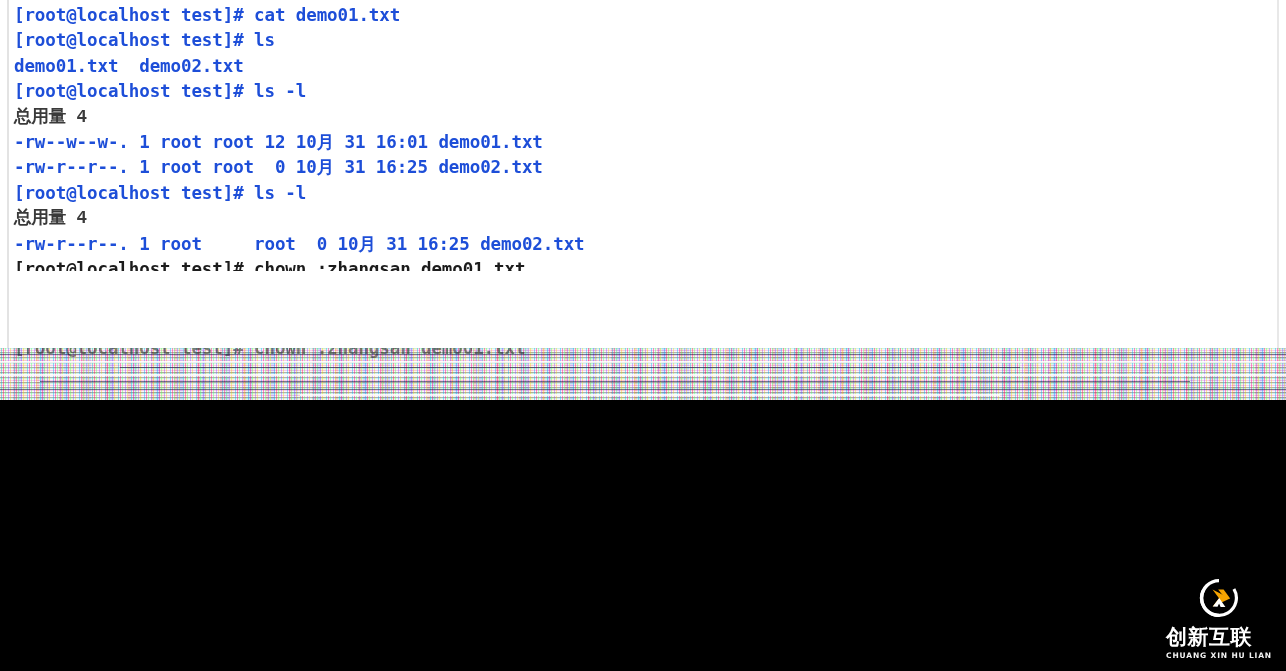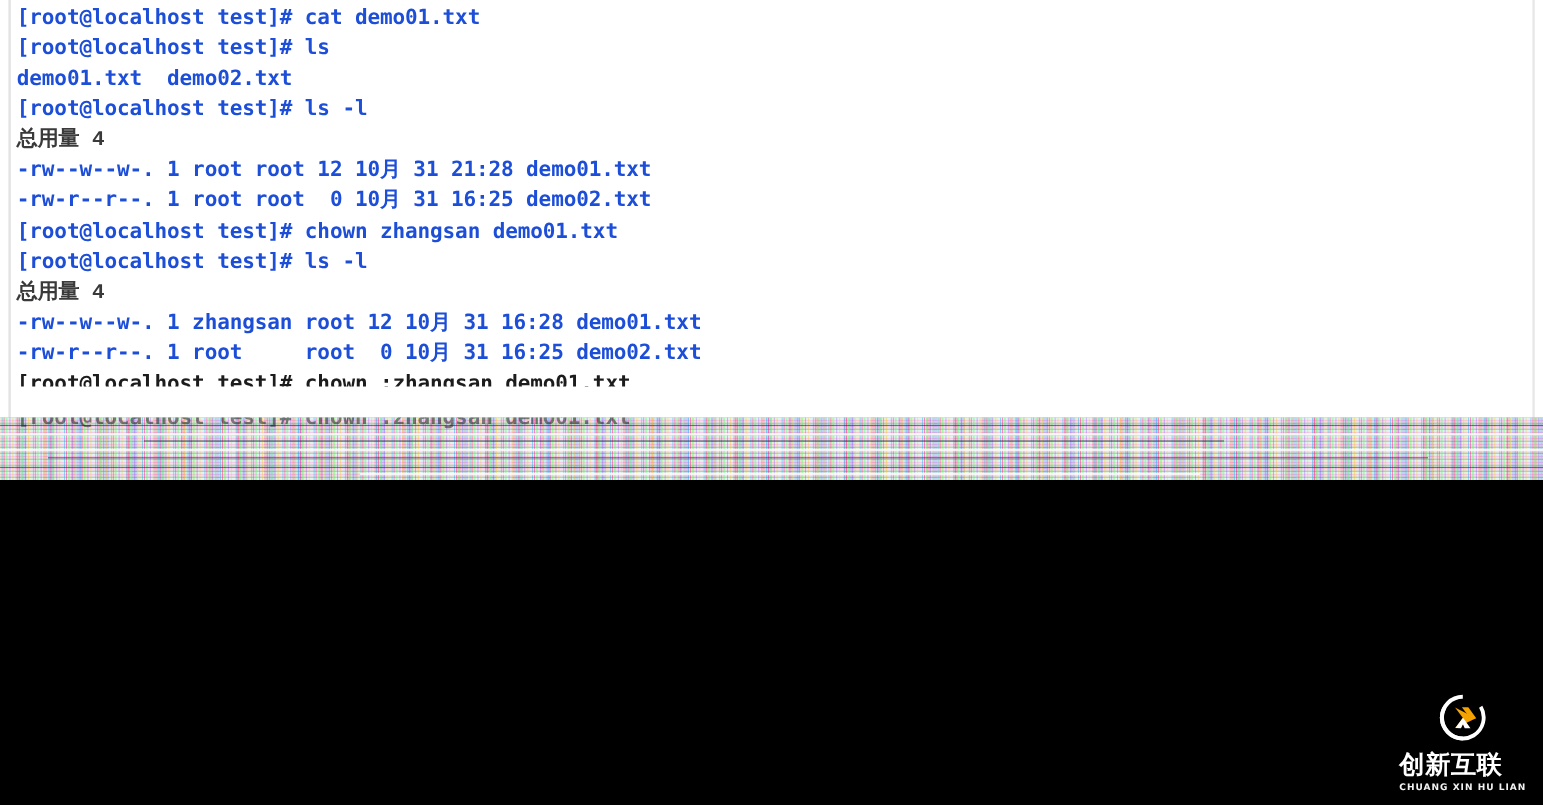--- a/index.html
+++ b/index.html
@@ -190,26 +190,24 @@
 <div id="terminal-pane">
   <div id="terminal-edge-left"></div>
   <div id="terminal-edge-right"></div>
 
   <div id="terminal-output">
     <div class="term-line">[root@localhost test]# cat demo01.txt</div>
     <div class="term-line">[root@localhost test]# ls</div>
     <div class="term-line">demo01.txt  demo02.txt</div>
     <div class="term-line">[root@localhost test]# ls -l</div>
     <div class="term-line cjk">总用量 4</div>
-    <div class="term-line">-rw--w--w-. 1 root root 12 10月 31 21:28 demo01.txt</div>
+    <div class="term-line">-rw--w--w-. 1 root root 12 10月 31 16:01 demo01.txt</div>
     <div class="term-line">-rw-r--r--. 1 root root  0 10月 31 16:25 demo02.txt</div>
-    <div class="term-line">[root@localhost test]# chown zhangsan demo01.txt</div>
     <div class="term-line">[root@localhost test]# ls -l</div>
     <div class="term-line cjk">总用量 4</div>
-    <div class="term-line">-rw--w--w-. 1 zhangsan root 12 10月 31 16:28 demo01.txt</div>
     <div class="term-line">-rw-r--r--. 1 root     root  0 10月 31 16:25 demo02.txt</div>
     <div class="term-line clipped">[root@localhost test]# chown :zhangsan demo01.txt</div>
   </div>
 </div>
 
 <div id="corruption-band">
   <div id="corruption-noise"></div>
   <div id="corruption-clipped-text">[root@localhost test]# chown :zhangsan demo01.txt</div>
   <div class="corruption-streak" style="left:0; top:6px; width:1286px;"></div>
   <div class="corruption-streak pale" style="left:0; top:13px; width:1286px;"></div>

